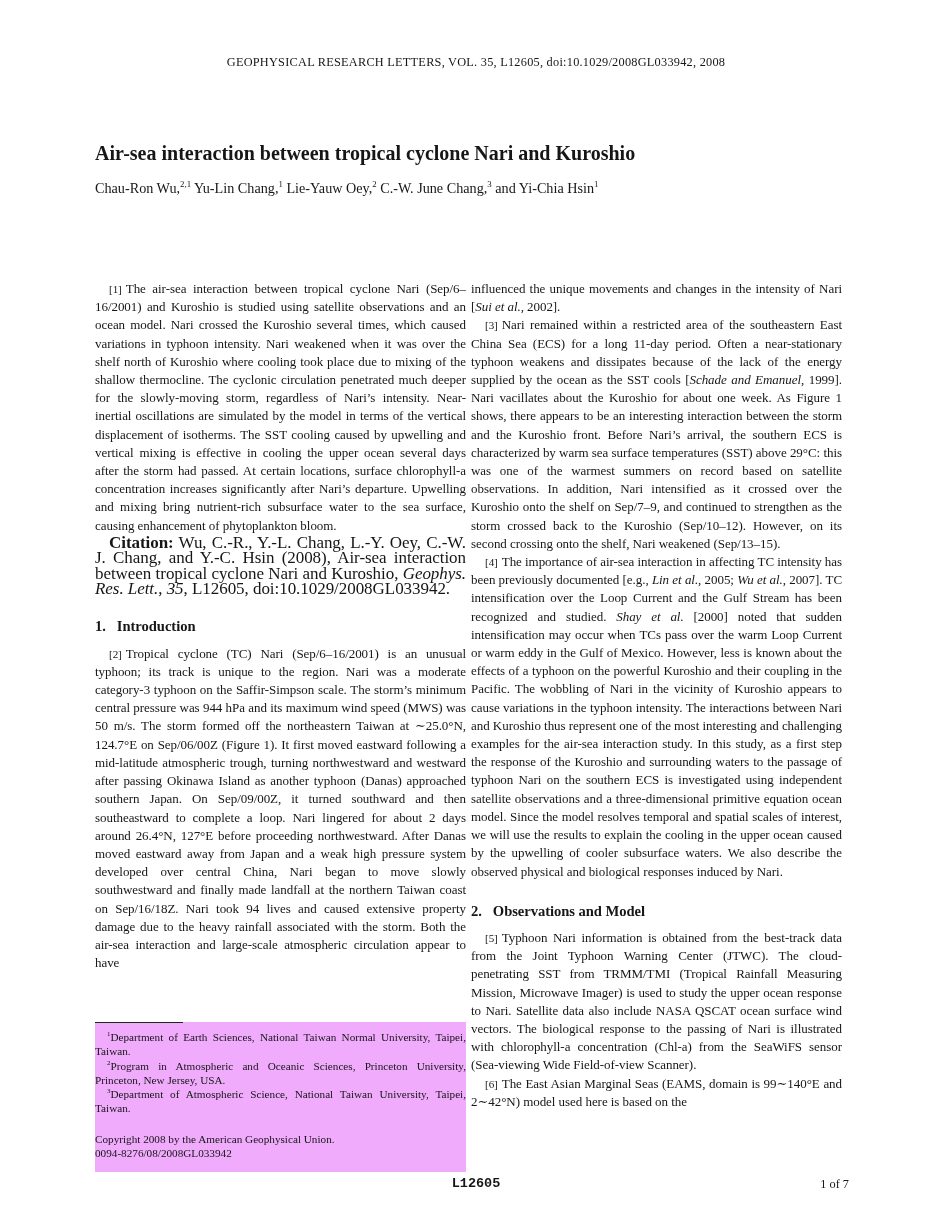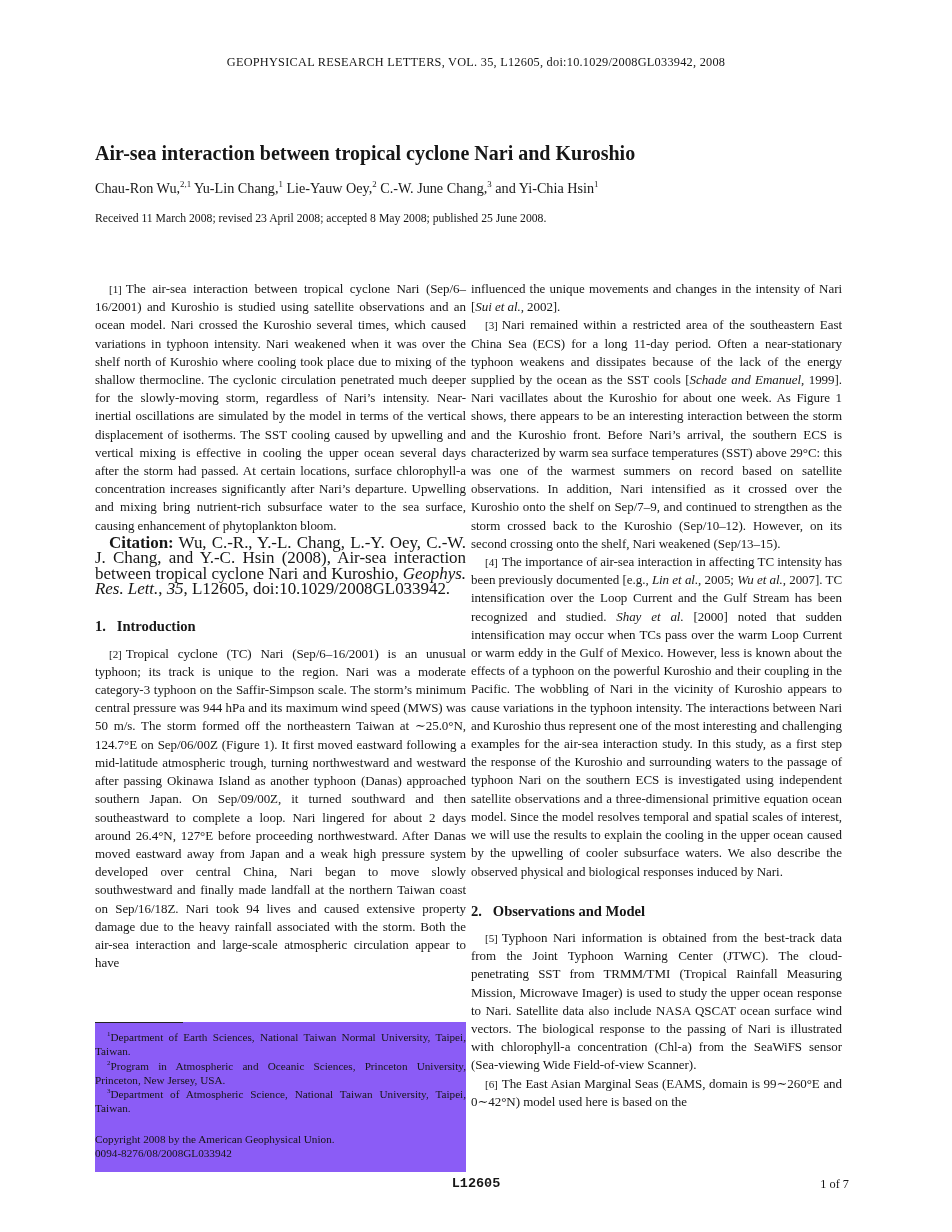--- a/index.html
+++ b/index.html
@@ -61,21 +61,21 @@
     font-weight: bold;
     margin: 21px 0 9px 0;
     text-align: left;
     text-indent: 0;
   }
   .sec-num { margin-right: 11px; }
   sup { font-size: 0.62em; vertical-align: super; line-height: 0; }
   .footnote-block {
     position: absolute;
     left: 95px; top: 1022px; width: 371px; height: 150px;
-    background: #8b5cf6;
+    background: #f0abfc;
   }
   .fn-rule {
     width: 88px;
     border-top: 1.2px solid #222;
     margin-bottom: 7px;
   }
   .footnote {
     font-size: 11.2px;
     line-height: 14.3px;
     text-align: justify;
@@ -104,38 +104,37 @@
 <body>
 
 <div class="page">
 
   <div class="journal-header">GEOPHYSICAL RESEARCH LETTERS, VOL. 35, L12605, doi:10.1029/2008GL033942, 2008</div>
 
   <h1 class="title">Air-sea interaction between tropical cyclone Nari and Kuroshio</h1>
 
   <div class="authors"><span>Chau-Ron Wu,</span><sup>2,1</sup><span> Yu-Lin Chang,</span><sup>1</sup><span> Lie-Yauw Oey,</span><sup>2</sup><span> C.-W. June Chang,</span><sup>3</sup><span> and Yi-Chia Hsin</span><sup>1</sup></div>
 
-  <div class="history">Received 11 March 2008; revised 23 April 2008; accepted 8 May 2008; published 25 June 2008.</div>
 
   <div class="columns">
 
     <div class="col">
       <p class="para indent"><span class="pnum">[1]</span><span>The air-sea interaction between tropical cyclone Nari (Sep/6–16/2001) and Kuroshio is studied using satellite observations and an ocean model. Nari crossed the Kuroshio several times, which caused variations in typhoon intensity. Nari weakened when it was over the shelf north of Kuroshio where cooling took place due to mixing of the shallow thermocline. The cyclonic circulation penetrated much deeper for the slowly-moving storm, regardless of Nari’s intensity. Near-inertial oscillations are simulated by the model in terms of the vertical displacement of isotherms. The SST cooling caused by upwelling and vertical mixing is effective in cooling the upper ocean several days after the storm had passed. At certain locations, surface chlorophyll-a concentration increases significantly after Nari’s departure. Upwelling and mixing bring nutrient-rich subsurface water to the sea surface, causing enhancement of phytoplankton bloom.</span></p>
       <p class="para indent citation"><span style="font-weight: bold;">Citation:</span><span> Wu, C.-R., Y.-L. Chang, L.-Y. Oey, C.-W. J. Chang, and Y.-C. Hsin (2008), Air-sea interaction between tropical cyclone Nari and Kuroshio, </span><span style="font-style: italic;">Geophys. Res. Lett.</span><span>, </span><span style="font-style: italic;">35</span><span>, L12605, doi:10.1029/2008GL033942.</span></p>
       <h2 class="section-heading"><span class="sec-num">1.</span><span>Introduction</span></h2>
       <p class="para indent"><span class="pnum">[2]</span><span>Tropical cyclone (TC) Nari (Sep/6–16/2001) is an unusual typhoon; its track is unique to the region. Nari was a moderate category-3 typhoon on the Saffir-Simpson scale. The storm’s minimum central pressure was 944 hPa and its maximum wind speed (MWS) was 50 m/s. The storm formed off the northeastern Taiwan at ∼25.0°N, 124.7°E on Sep/06/00Z (Figure 1). It first moved eastward following a mid-latitude atmospheric trough, turning northwestward and westward after passing Okinawa Island as another typhoon (Danas) approached southern Japan. On Sep/09/00Z, it turned southward and then southeastward to complete a loop. Nari lingered for about 2 days around 26.4°N, 127°E before proceeding northwestward. After Danas moved eastward away from Japan and a weak high pressure system developed over central China, Nari began to move slowly southwestward and finally made landfall at the northern Taiwan coast on Sep/16/18Z. Nari took 94 lives and caused extensive property damage due to the heavy rainfall associated with the storm. Both the air-sea interaction and large-scale atmospheric circulation appear to have</span></p>
     </div>
 
     <div class="col">
       <p class="para"><span>influenced the unique movements and changes in the intensity of Nari [</span><span style="font-style: italic;">Sui et al.</span><span>, 2002].</span></p>
       <p class="para indent"><span class="pnum">[3]</span><span>Nari remained within a restricted area of the southeastern East China Sea (ECS) for a long 11-day period. Often a near-stationary typhoon weakens and dissipates because of the lack of the energy supplied by the ocean as the SST cools [</span><span style="font-style: italic;">Schade and Emanuel</span><span>, 1999]. Nari vacillates about the Kuroshio for about one week. As Figure 1 shows, there appears to be an interesting interaction between the storm and the Kuroshio front. Before Nari’s arrival, the southern ECS is characterized by warm sea surface temperatures (SST) above 29°C: this was one of the warmest summers on record based on satellite observations. In addition, Nari intensified as it crossed over the Kuroshio onto the shelf on Sep/7–9, and continued to strengthen as the storm crossed back to the Kuroshio (Sep/10–12). However, on its second crossing onto the shelf, Nari weakened (Sep/13–15).</span></p>
       <p class="para indent"><span class="pnum">[4]</span><span>The importance of air-sea interaction in affecting TC intensity has been previously documented [e.g., </span><span style="font-style: italic;">Lin et al.</span><span>, 2005; </span><span style="font-style: italic;">Wu et al.</span><span>, 2007]. TC intensification over the Loop Current and the Gulf Stream has been recognized and studied. </span><span style="font-style: italic;">Shay et al.</span><span> [2000] noted that sudden intensification may occur when TCs pass over the warm Loop Current or warm eddy in the Gulf of Mexico. However, less is known about the effects of a typhoon on the powerful Kuroshio and their coupling in the Pacific. The wobbling of Nari in the vicinity of Kuroshio appears to cause variations in the typhoon intensity. The interactions between Nari and Kuroshio thus represent one of the most interesting and challenging examples for the air-sea interaction study. In this study, as a first step the response of the Kuroshio and surrounding waters to the passage of typhoon Nari on the southern ECS is investigated using independent satellite observations and a three-dimensional primitive equation ocean model. Since the model resolves temporal and spatial scales of interest, we will use the results to explain the cooling in the upper ocean caused by the upwelling of cooler subsurface waters. We also describe the observed physical and biological responses induced by Nari.</span></p>
       <h2 class="section-heading"><span class="sec-num">2.</span><span>Observations and Model</span></h2>
       <p class="para indent"><span class="pnum">[5]</span><span>Typhoon Nari information is obtained from the best-track data from the Joint Typhoon Warning Center (JTWC). The cloud-penetrating SST from TRMM/TMI (Tropical Rainfall Measuring Mission, Microwave Imager) is used to study the upper ocean response to Nari. Satellite data also include NASA QSCAT ocean surface wind vectors. The biological response to the passing of Nari is illustrated with chlorophyll-a concentration (Chl-a) from the SeaWiFS sensor (Sea-viewing Wide Field-of-view Scanner).</span></p>
-      <p class="para indent"><span class="pnum">[6]</span><span>The East Asian Marginal Seas (EAMS, domain is 99∼260°E and 0∼42°N) model used here is based on the</span></p>
+      <p class="para indent"><span class="pnum">[6]</span><span>The East Asian Marginal Seas (EAMS, domain is 99∼140°E and 2∼42°N) model used here is based on the</span></p>
     </div>
 
   </div>
 
   <div class="footnote-block">
     <div class="fn-rule"></div>
     <p class="footnote"><sup>1</sup><span>Department of Earth Sciences, National Taiwan Normal University, Taipei, Taiwan.</span></p>
     <p class="footnote"><sup>2</sup><span>Program in Atmospheric and Oceanic Sciences, Princeton University, Princeton, New Jersey, USA.</span></p>
     <p class="footnote"><sup>3</sup><span>Department of Atmospheric Science, National Taiwan University, Taipei, Taiwan.</span></p>
     <p class="copyright first">Copyright 2008 by the American Geophysical Union.</p>

